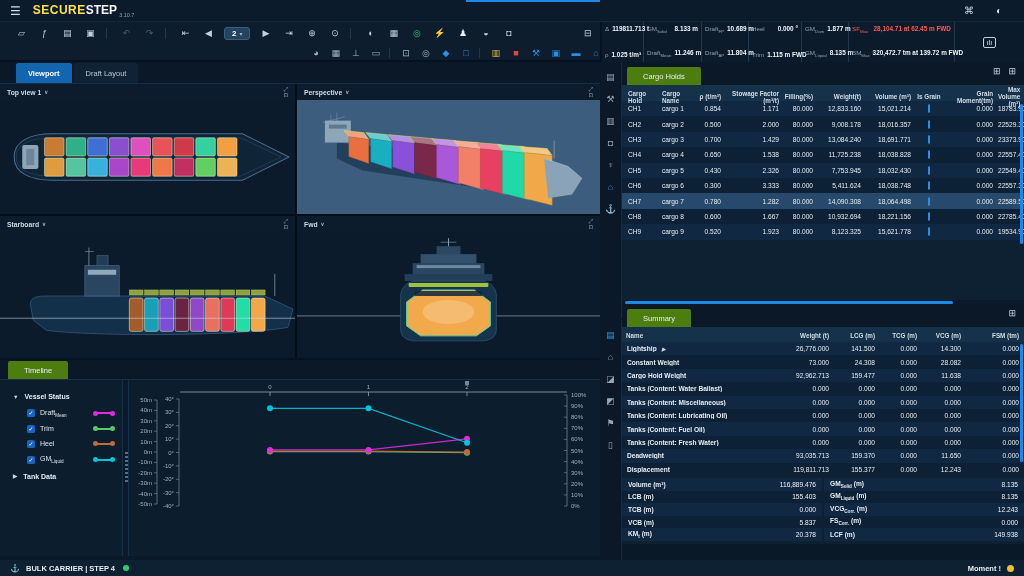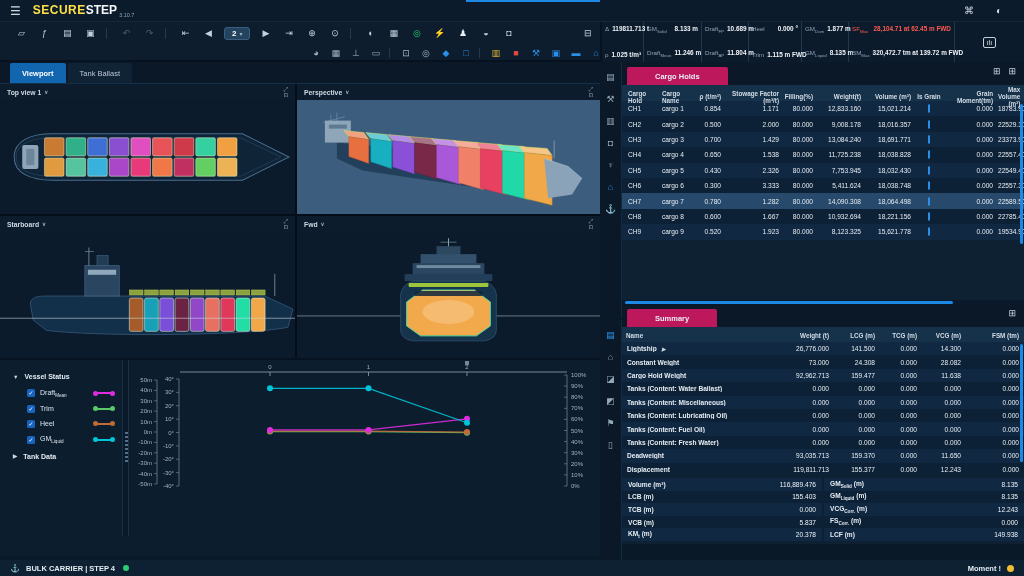--- a/index.html
+++ b/index.html
@@ -33,38 +33,38 @@
 .sg-cell:nth-child(4){width:53px}.sg-cell:nth-child(5){width:47px}.sg-cell:nth-child(6){width:106px}
 .sg-row{display:flex;justify-content:space-between;align-items:baseline;gap:3px;line-height:1.1}
 .sg-label{color:#8fa3b5;font-size:6.2px;white-space:nowrap}
 .sg-label sub{font-size:4.4px}
 .sg-value{color:#eef3f8;font-size:6.4px;font-weight:bold;white-space:nowrap}
 .sg-row.alert .sg-label,.sg-row.alert .sg-value{color:#ff5a52}
 .sg-iconcell{flex:1;display:flex;align-items:center;justify-content:center;border-right:none}
 .sg-chartbtn{border:1px solid #c3d0dc;border-radius:2px;padding:1px 3px;font-size:7px;color:#dfe8ef;cursor:pointer}
 
 
-#lefttabs{position:absolute;left:0;top:62px;width:600px;height:22px;background:#0a1827;display:flex;align-items:flex-end;padding-left:10px;gap:2px;border-bottom:1px solid #143049}
+#lefttabs{position:absolute;left:0;top:62px;width:600px;height:22px;background:#0a1827;display:flex;align-items:flex-end;padding-left:16px;gap:2px;border-bottom:1px solid #143049}
 .vtab{height:20px;padding:0 12px;display:flex;align-items:center;font-size:7.5px;color:#b9c7d4;background:#102335;border-radius:2px 2px 0 0;cursor:pointer}
 .vtab.active{background:#1266b0;color:#fff;font-weight:bold}
 
 
 #viewgrid{position:absolute;left:0;top:84px;width:600px;height:274px;background:#040e19}
 .pane{position:absolute;background:#0b1b2b;overflow:hidden}
 .pane-head{position:absolute;left:0;top:0;right:0;height:16px;display:flex;align-items:center;padding:0 7px;font-size:6.8px;color:#cfdae3;z-index:2;background:#0c1c2c}
 .pane-title{cursor:pointer;display:flex;align-items:center;gap:3px;font-weight:bold}
 .pane-title .caret{font-style:normal;font-size:5.5px;color:#9fb2c3}
 .pane-exp{margin-left:auto;display:flex;flex-direction:column;gap:0;font-size:5.5px;color:#9fb2c3;line-height:1.1;text-align:center}
 .pane-exp span{cursor:pointer}
 .pane-canvas{position:absolute;left:0;top:16px}
 
 
 #timeline{position:absolute;left:0;top:358px;width:600px;height:198px;background:#0c1d2e;border-top:2px solid #071220}
 .ptab-row{height:20px;display:flex;align-items:flex-end;padding-left:8px;background:#0a1827;border-bottom:1px solid #16314a;position:relative}
-.ptab{height:18px;padding:0 28px;background:#be185d;color:#e8eef4;font-size:7.5px;display:flex;align-items:center;border-radius:2px 2px 0 0;font-weight:bold;cursor:pointer}
+.ptab{height:18px;padding:0 16px;background:#4d7c0f;color:#e8eef4;font-size:7.5px;display:flex;align-items:center;border-radius:2px 2px 0 0;font-weight:normal;cursor:pointer}
 .panel-actions{position:absolute;right:8px;top:4px;display:flex;gap:8px;font-size:9px;color:#c3d0dc}
 .panel-actions span{cursor:pointer}
 .tl-body{position:relative;height:176px}
 .tl-tree{position:absolute;left:0;top:0;width:122px;height:176px;padding-top:8px}
 .tree-group{display:flex;align-items:center;gap:6px;padding:5px 0 5px 13px;font-size:7px;font-weight:bold;color:#e4ecf2;cursor:pointer}
 .tri{font-size:5.5px;color:#cfd9e2}
 .tree-item{display:flex;align-items:center;gap:5px;padding:3.5px 0 3.5px 27px;font-size:7px;color:#dbe5ee}
 .tree-item sub{font-size:4.6px}
 .cbx{width:8px;height:8px;background:#1565c0;border-radius:1.5px;color:#fff;font-size:6px;line-height:8px;text-align:center;flex:0 0 auto;cursor:pointer}
 .leg{margin-left:auto;margin-right:9px;position:relative;width:18px;height:2px;border-radius:1px}
@@ -250,21 +250,21 @@
           </div>
         </div>
         <div class="sg-cell sg-iconcell">
           <span class="sg-chartbtn">ılı</span>
         </div>
       </div>
   </div>
 
   <div id="lefttabs">
       <span class="vtab active">Viewport</span>
-      <span class="vtab">Tank Ballast</span>
+      <span class="vtab">Draft Layout</span>
     </div>
 
   <div id="viewgrid">
     <div class="pane" style="left:0;top:0;width:295px;height:130px">
       <div class="pane-head">
         <span class="pane-title">
             <span>Top view 1</span>
             <i class="caret">∨</i>
           </span>
         <span class="pane-exp">
@@ -403,20 +403,23 @@
           <path d="M118 47 L186 47 Q198 49 200 60 L200 96 Q200 105 188 107 L116 107 Q104 105 104 96 L104 60 Q106 49 118 47 Z" fill="#16334c" stroke="#31516e" stroke-width="0.8"></path>
           <rect x="112" y="49" width="80" height="4" rx="1" fill="#9ec43d"></rect>
           <path d="M126 56 L178 56 L194 68 L194 92 L180 102 L124 102 L110 92 L110 68 Z" fill="#f2a94c" stroke="#50d8a0" stroke-width="1"></path>
           <ellipse cx="152" cy="78" rx="26" ry="12" fill="rgb(245,191,121)" opacity="0.8"></ellipse>
           <rect x="118" y="57" width="68" height="5" fill="#10263c" opacity="0.85"></rect>
         </svg>
     </div>
   </div>
 
   <div id="timeline">
+    <div class="ptab-row">
+      <span class="ptab">Timeline</span>
+    </div>
     <div class="tl-body">
       <div class="tl-tree">
         <div class="tree-group">
             <span class="tri">▼</span>
             <span>Vessel Status</span>
           </div>
         <div id="tree-items">
             <div class="tree-item">
               <span class="cbx">✓</span>
               <span>Draft<sub>Mean</sub></span>

